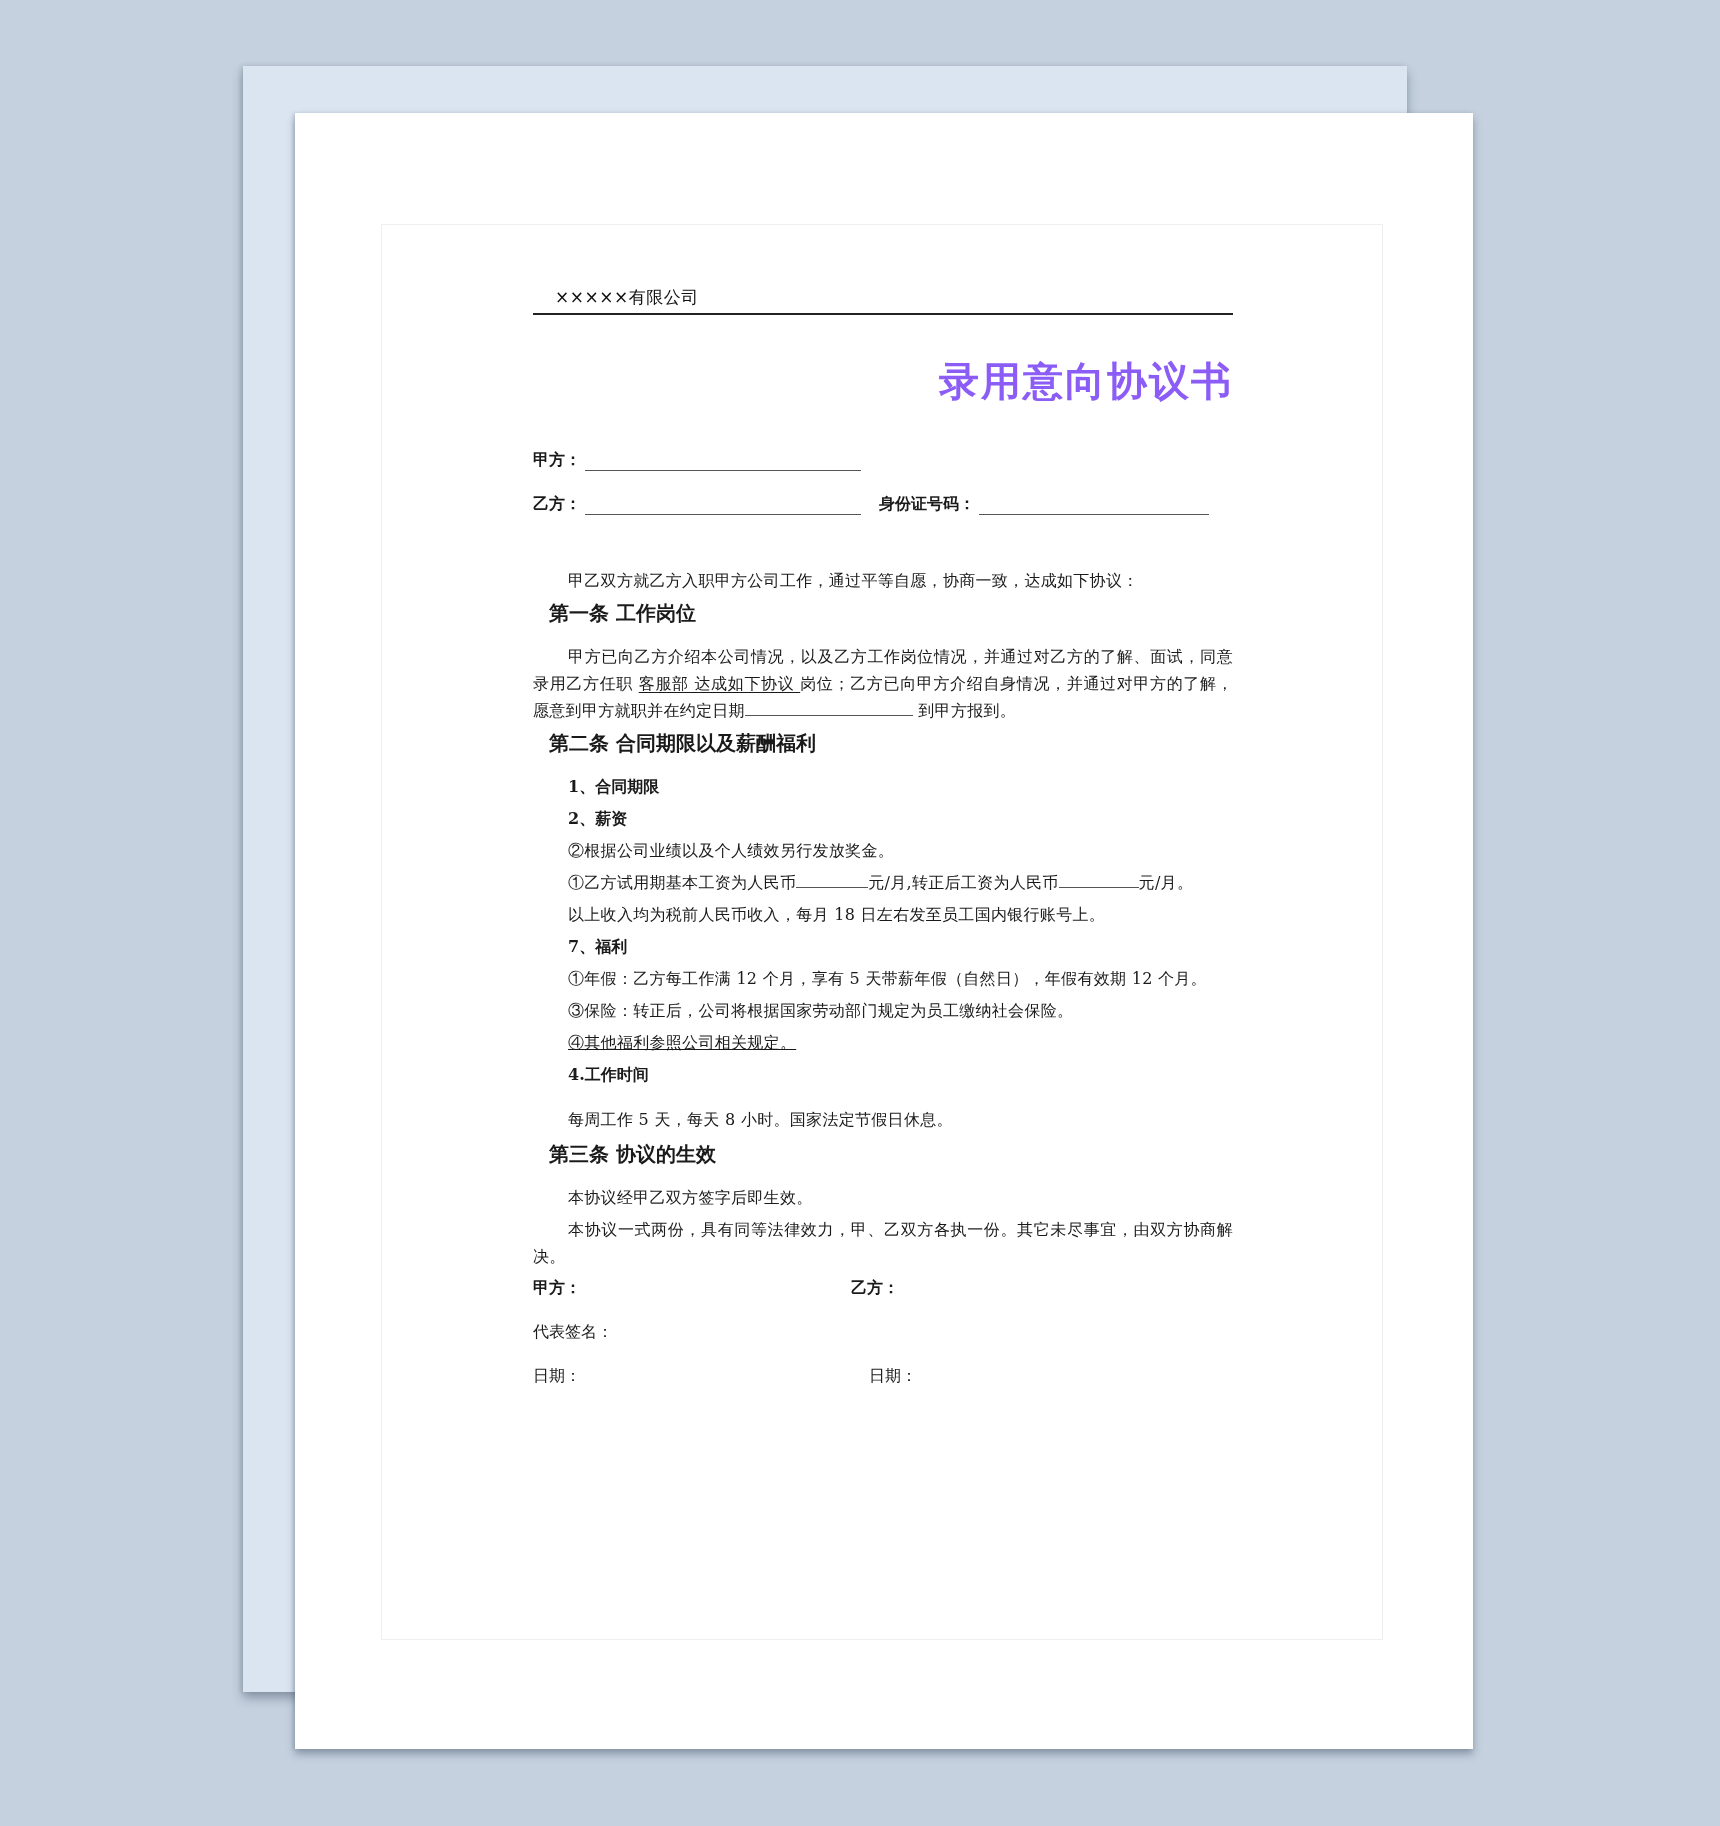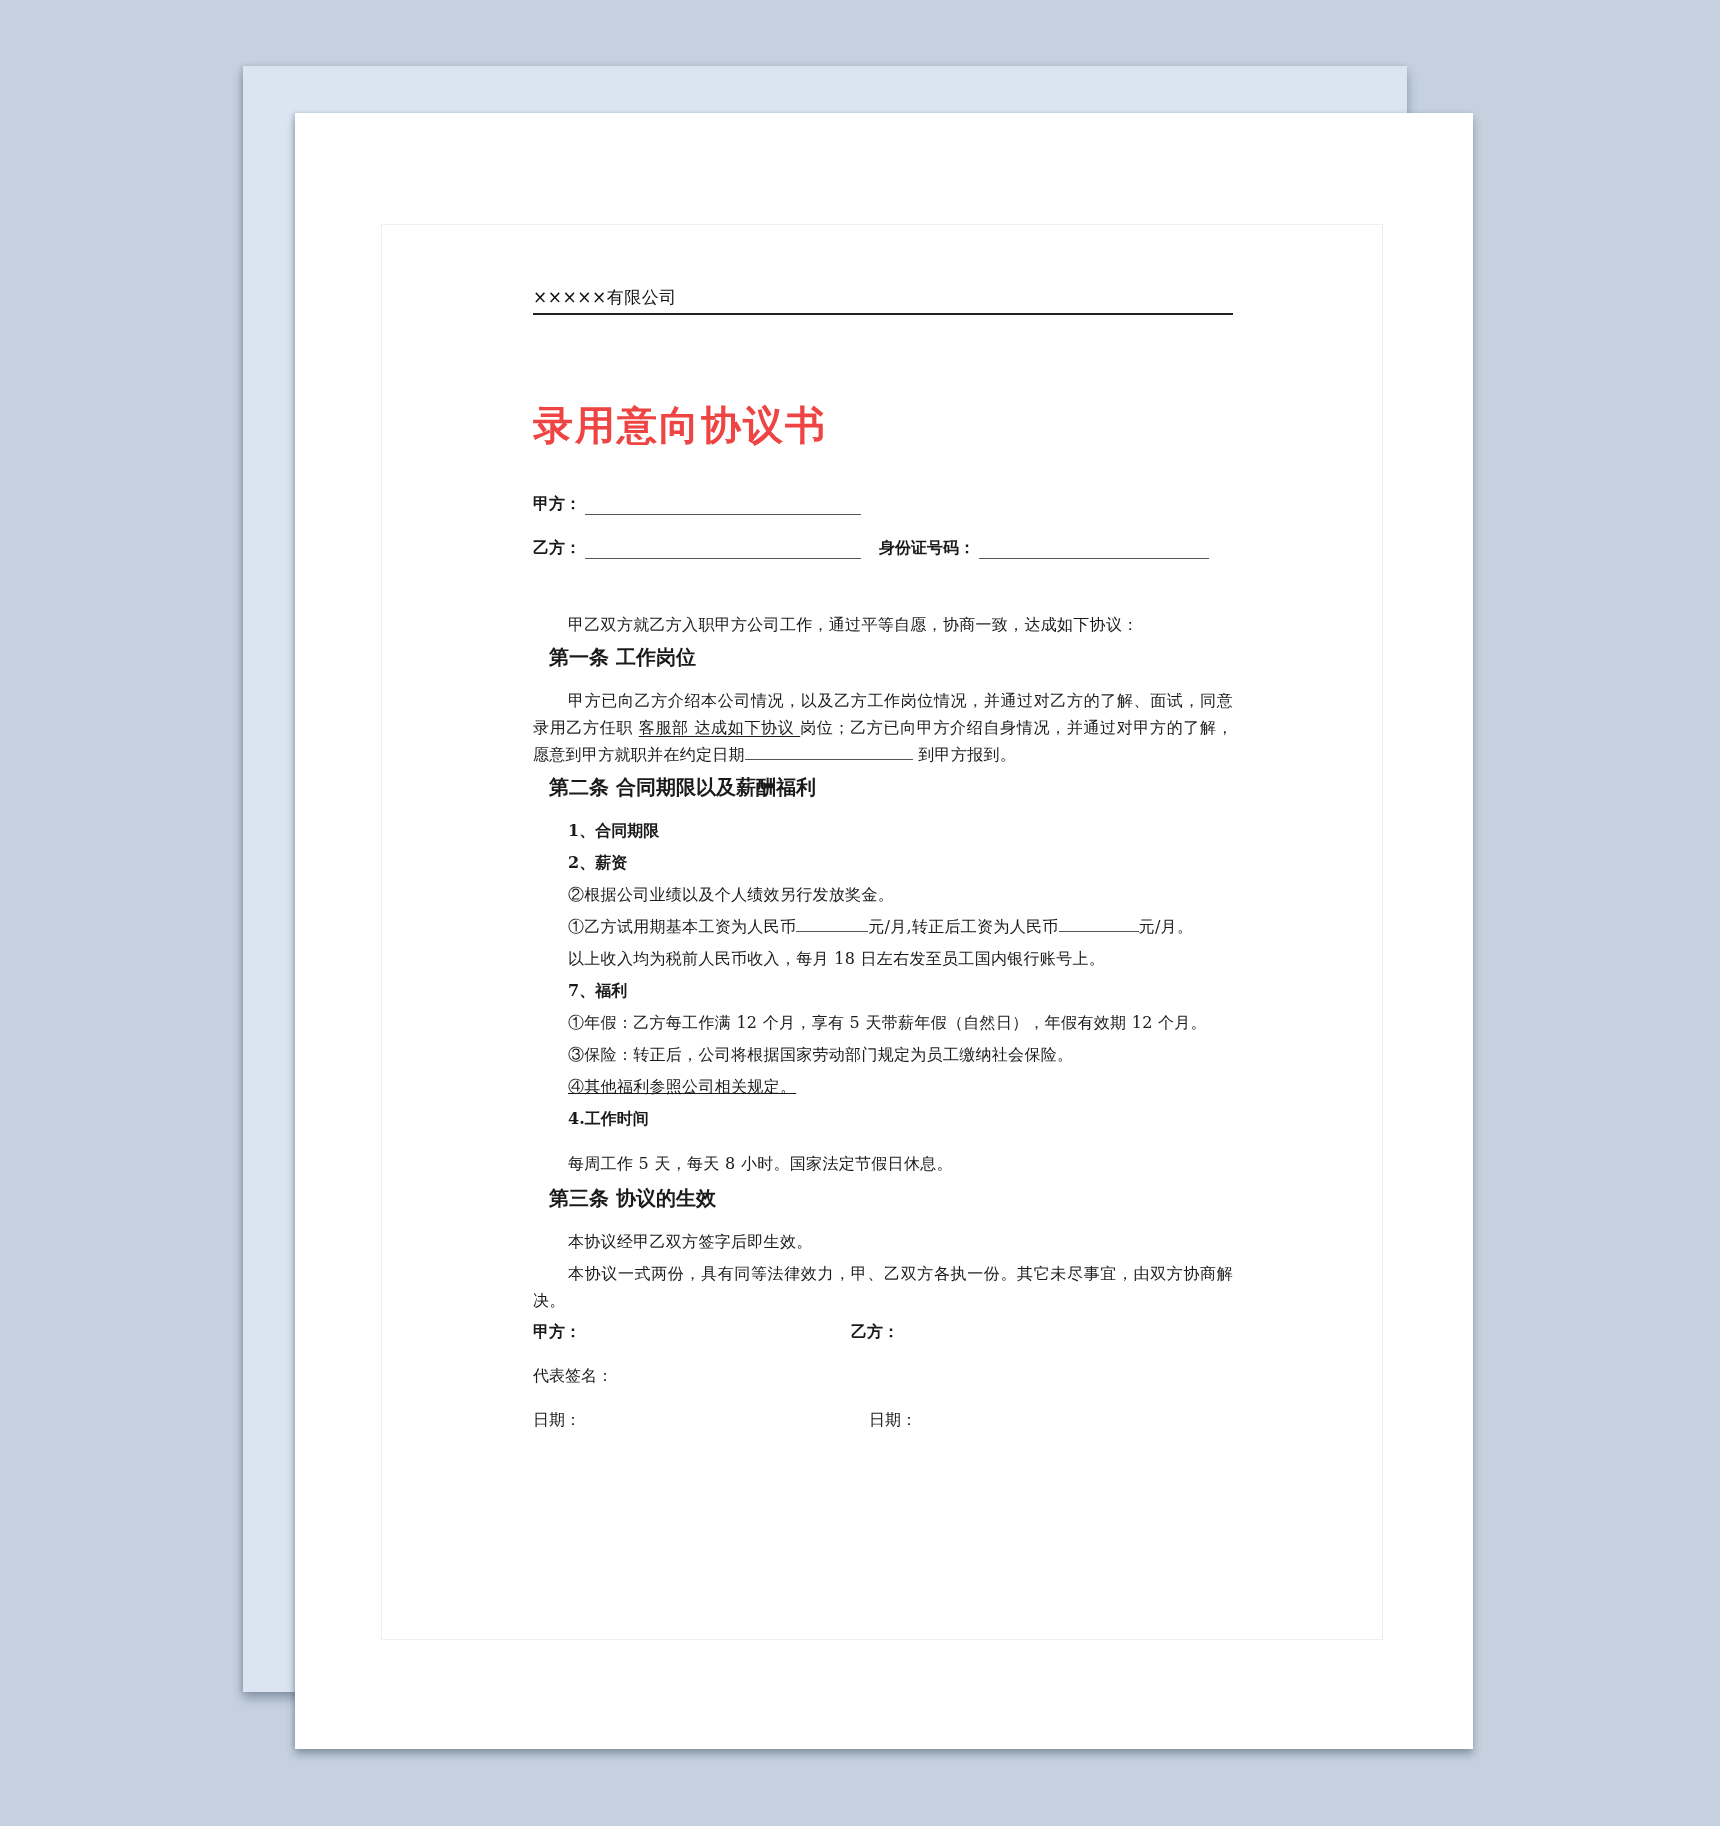--- a/index.html
+++ b/index.html
@@ -47,35 +47,35 @@
       top: 160px;
       width: 700px;
     }
     .company-header {
       position: relative;
       height: 40px;
       border-bottom: 2px solid #222;
     }
     .company-name {
       position: absolute;
-      left: 0;
+      left: 22px;
       top: 13px;
       font-family: "DejaVu Sans", "Liberation Sans", sans-serif;
       font-size: 17px;
       letter-spacing: 0.5px;
       color: #111;
     }
     .doc-title {
-      margin-top: 86px;
-      text-align: left;
+      margin-top: 42px;
+      text-align: right;
       font-family: "DejaVu Sans", "Liberation Sans", sans-serif;
       font-size: 40px;
       font-weight: bold;
       letter-spacing: 2px;
-      color: #ef4444;
+      color: #8b5cf6;
       line-height: 48px;
     }
     .party-row {
       display: flex;
       align-items: flex-end;
       font-size: 16px;
       font-weight: bold;
       height: 24px;
     }
     .party-row.first { margin-top: 42px; }

